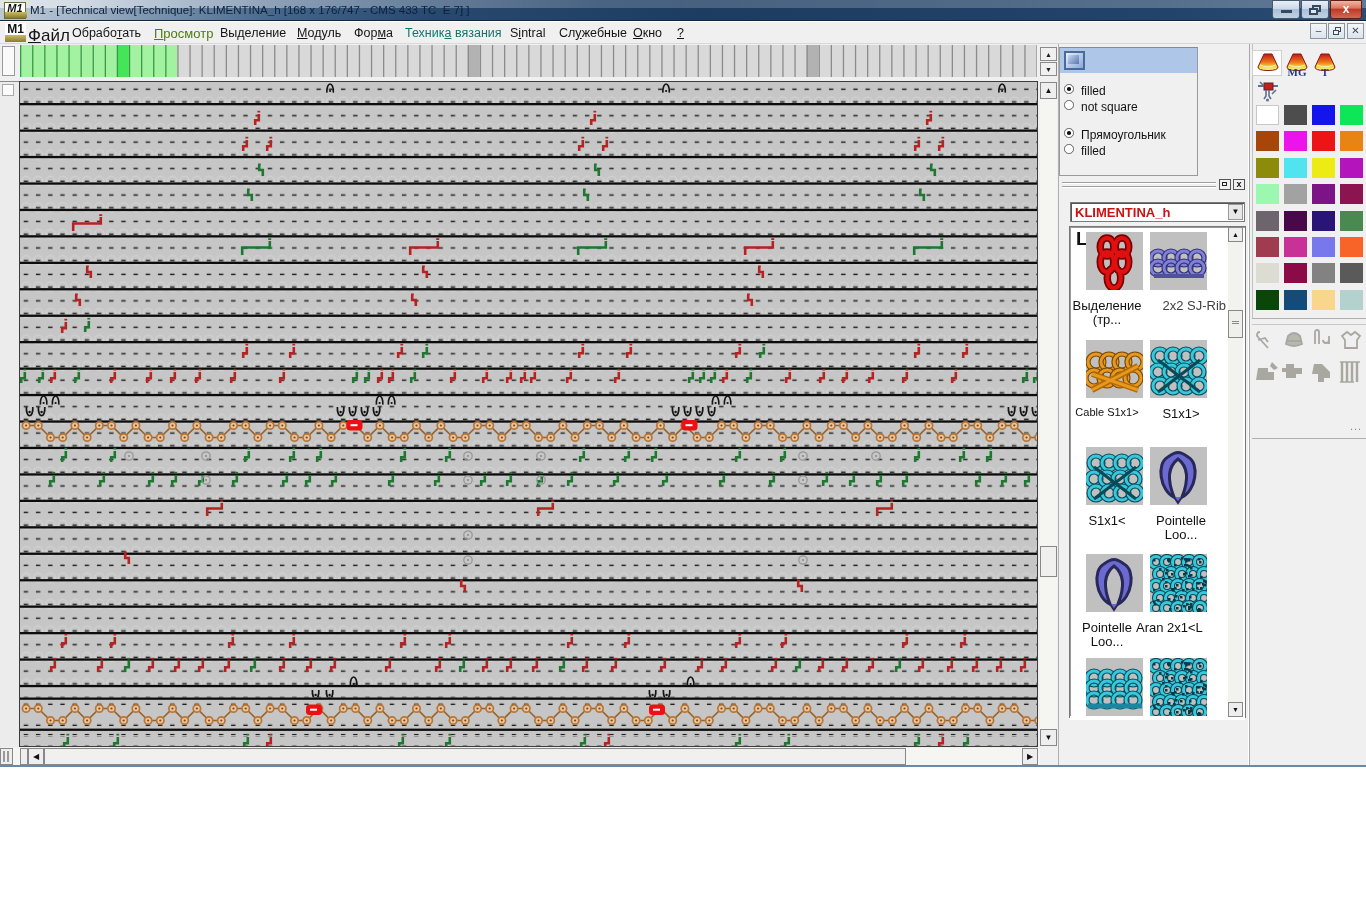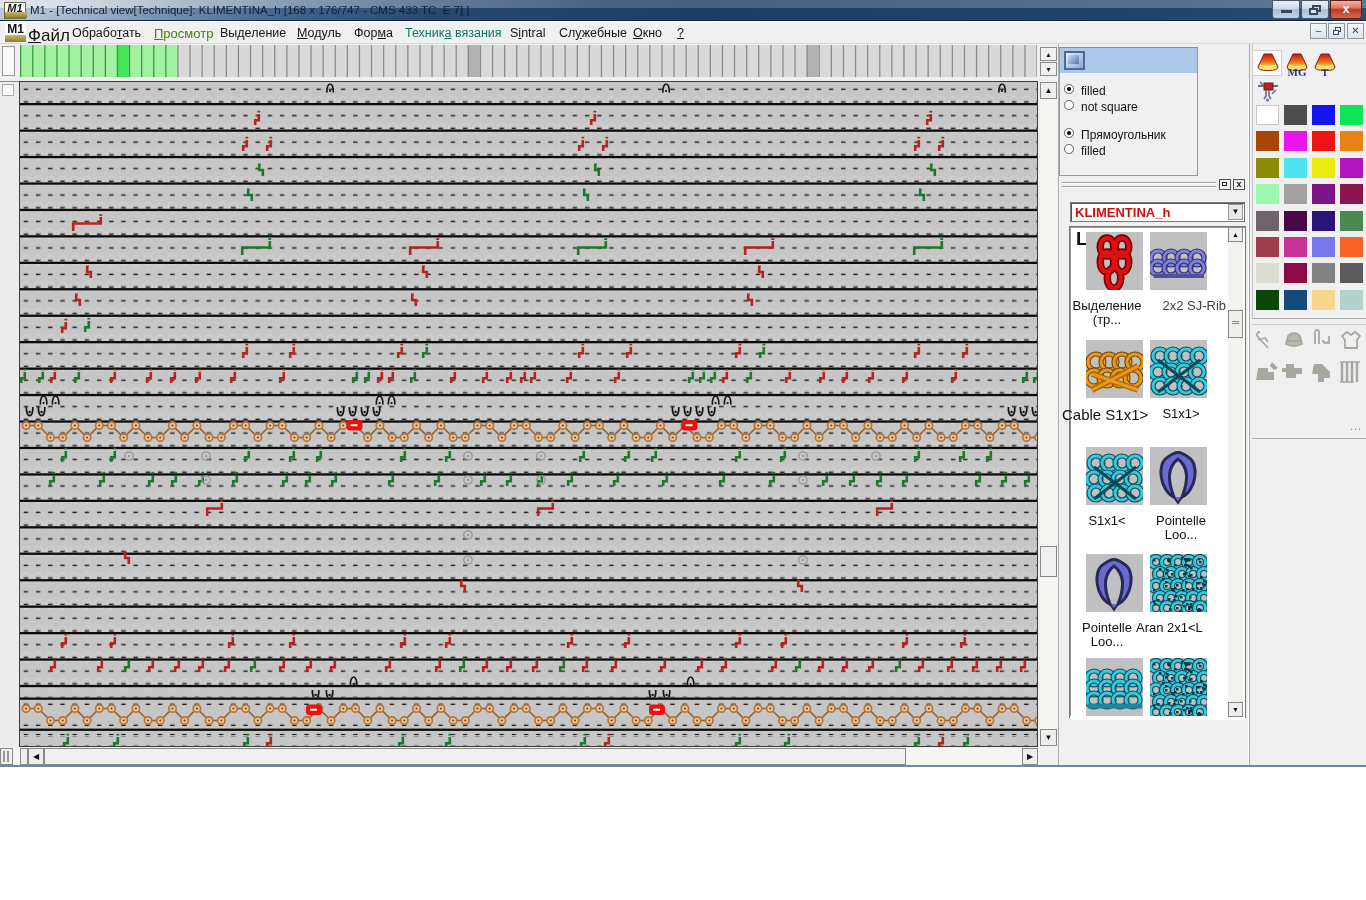--- a/index.html
+++ b/index.html
@@ -1305,21 +1305,21 @@
 <rect x="38" y="54" width="2.5" height="2.5" fill="#063a46"></rect>
 <rect x="15" y="27" width="2.5" height="2.5" fill="#063a46"></rect>
 <rect x="33" y="19" width="2.5" height="2.5" fill="#063a46"></rect>
 <rect x="21" y="19" width="2.5" height="2.5" fill="#063a46"></rect>
 <rect x="22" y="34" width="2.5" height="2.5" fill="#063a46"></rect>
 <rect x="18" y="22" width="2.5" height="2.5" fill="#063a46"></rect>
 </svg>
 <div class="abs" style="left:1062px;top:298px;width:90px;text-align:center;font-size:13px;color:#111;white-space:nowrap">Выделение</div>
 <div class="abs" style="left:1062px;top:312px;width:90px;text-align:center;font-size:13px;color:#111;white-space:nowrap">(тр...</div>
 <div class="abs" style="left:1136px;top:298px;width:90px;text-align:right;font-size:13px;color:#404040;white-space:nowrap">2x2 SJ-Rib</div>
-<div class="abs" style="left:1062px;top:406px;width:90px;font-size:15px;color:#111;white-space:nowrap">Cable S1x1&gt;</div>
+<div class="abs" style="left:1062px;top:406px;width:90px;text-align:center;font-size:11px;color:#111;white-space:nowrap">Cable S1x1&gt;</div>
 <div class="abs" style="left:1136px;top:406px;width:90px;text-align:center;font-size:13px;color:#111;white-space:nowrap">S1x1&gt;</div>
 <div class="abs" style="left:1062px;top:513px;width:90px;text-align:center;font-size:13px;color:#111;white-space:nowrap">S1x1&lt;</div>
 <div class="abs" style="left:1136px;top:513px;width:90px;text-align:center;font-size:13px;color:#111;white-space:nowrap">Pointelle</div>
 <div class="abs" style="left:1136px;top:527px;width:90px;text-align:center;font-size:13px;color:#111;white-space:nowrap">Loo...</div>
 <div class="abs" style="left:1062px;top:620px;width:90px;text-align:center;font-size:13px;color:#111;white-space:nowrap">Pointelle</div>
 <div class="abs" style="left:1062px;top:634px;width:90px;text-align:center;font-size:13px;color:#111;white-space:nowrap">Loo...</div>
 <div class="abs" style="left:1136px;top:620px;width:90px;text-align:left;font-size:13px;color:#111;white-space:nowrap">Aran 2x1&lt;L</div>
 <div class="abs" style="left:1070px;top:716px;width:175px;height:4px;background:#fff"></div>
 
 <div class="abs" style="left:1228px;top:227px;width:15px;height:490px;background:#f2f2ef"></div>

